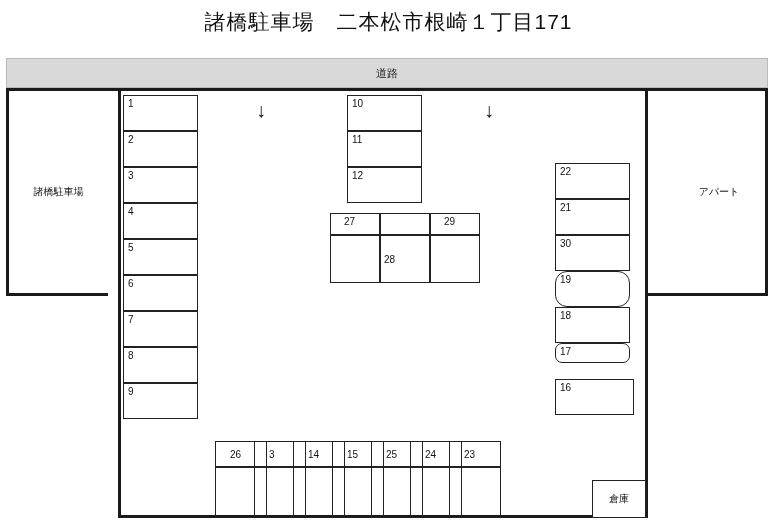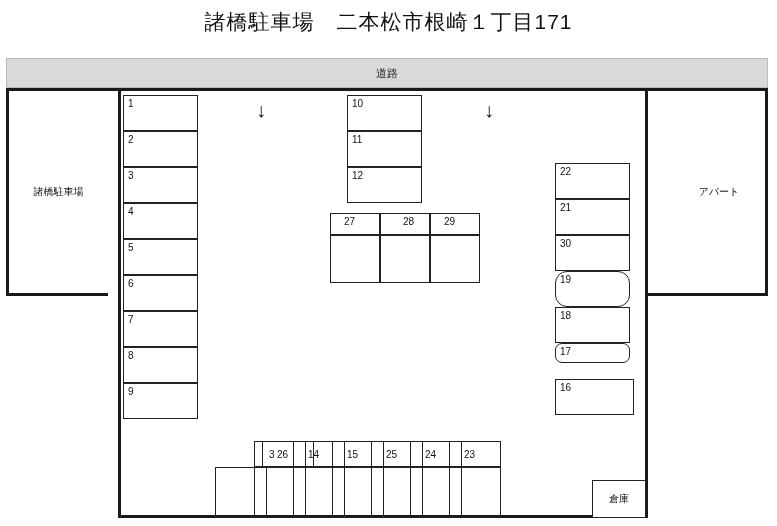--- a/index.html
+++ b/index.html
@@ -173,21 +173,21 @@
     <span class="num">11</span>
   </div>
   <div class="cell" style="left:347px; top:167px; width:75px; height:36px;">
     <span class="num">12</span>
   </div>
 
   <div class="cell" style="left:330px; top:213px; width:50px; height:22px;">
     <span class="num" style="left:13px;">27</span>
   </div>
   <div class="cell" style="left:380px; top:213px; width:50px; height:22px;">
-    <span class="num" style="left:22px;">28</span>
+    <span class="num" style="left:3px;margin-top:38px;">28</span>
   </div>
   <div class="cell" style="left:430px; top:213px; width:50px; height:22px;">
     <span class="num" style="left:13px;">29</span>
   </div>
   <div class="cell" style="left:330px; top:235px; width:50px; height:48px;"></div>
   <div class="cell" style="left:380px; top:235px; width:50px; height:48px;"></div>
   <div class="cell" style="left:430px; top:235px; width:50px; height:48px;"></div>
 
   <div class="cell" style="left:555px; top:163px; width:75px; height:36px;">
     <span class="num">22</span>
@@ -204,21 +204,21 @@
   <div class="cell" style="left:555px; top:307px; width:75px; height:36px;">
     <span class="num">18</span>
   </div>
   <div class="cell" style="left:555px; top:343px; width:75px; height:20px;border-radius:7px;">
     <span class="num">17</span>
   </div>
   <div class="cell" style="left:555px; top:379px; width:79px; height:36px;">
     <span class="num">16</span>
   </div>
 
-  <div class="cell" style="left:215px; top:441px; width:52px; height:26px;margin-left:47px;">
+  <div class="cell" style="left:215px; top:441px; width:52px; height:26px;">
     <span class="num" style="left:14px; top:8px;">26</span>
   </div>
   <div class="cell" style="left:254px; top:441px; width:52px; height:26px;">
     <span class="num" style="left:14px; top:8px;">3</span>
   </div>
   <div class="cell" style="left:293px; top:441px; width:52px; height:26px;">
     <span class="num" style="left:14px; top:8px;">14</span>
   </div>
   <div class="cell" style="left:332px; top:441px; width:52px; height:26px;">
     <span class="num" style="left:14px; top:8px;">15</span>

